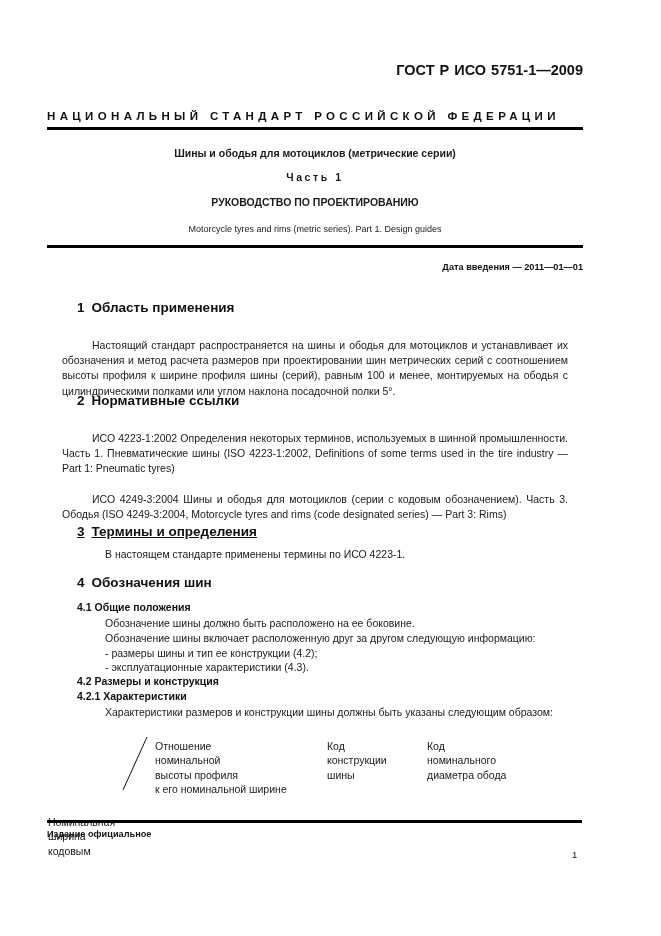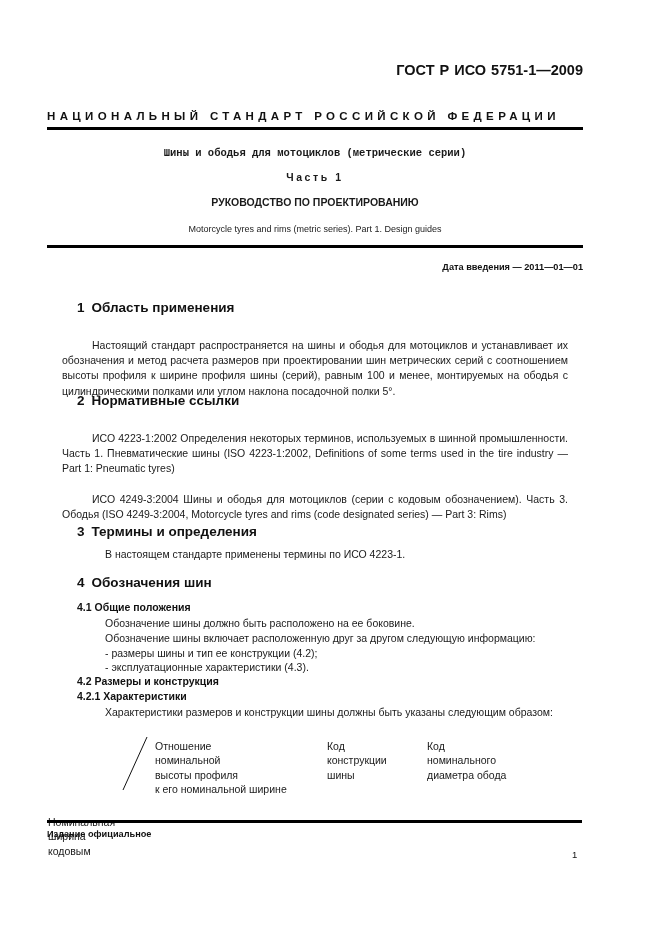--- a/index.html
+++ b/index.html
@@ -8,21 +8,21 @@
     font-family: "Liberation Sans", sans-serif; color: #1a1a1a;
   }
   .abs { position: absolute; }
   .gost-code { left: 380px; top: 62px; width: 203px; text-align: right; font-weight: bold; font-size: 14.5px; color: #111; word-spacing: 1px; }
   .nat-std { left: 47px; top: 110px; width: 536px; font-weight: bold; font-size: 11.5px; letter-spacing: 4.35px; color: #111; white-space: nowrap; }
   .rule { left: 47px; width: 536px; background: #000; }
   .rule-top { top: 127px; height: 3px; }
   .rule-mid { top: 245px; height: 3px; }
   .rule-bot { top: 820px; height: 3px; width: 535px; }
   .center { left: 47px; width: 536px; text-align: center; }
-  .title-ru { top: 147px; font-weight: bold; font-size: 10.5px; font-family: Liberation Mono, monospace; }
+  .title-ru { top: 147px; font-weight: bold; font-size: 10.5px; }
   .part { top: 171px; font-weight: bold; font-size: 10.5px; letter-spacing: 2.6px; }
   .title-sub { top: 196px; font-weight: bold; font-size: 10.5px; }
   .title-en { top: 224px; font-size: 9px; color: #222; }
   .date { left: 300px; top: 262px; width: 283px; text-align: right; font-weight: bold; font-size: 9.2px; color: #111; }
   .h1 { left: 77px; font-weight: bold; font-size: 13.5px; color: #111; }
   .h1 .num { margin-right: 7px; }
   .h2 { left: 77px; font-weight: bold; font-size: 10.5px; color: #111; }
   .para { left: 47px; width: 536px; font-size: 10.5px; line-height: 15.2px; color: #1a1a1a; text-align: justify; }
   .para p { margin: 15px; }
   .indent { text-indent: 30px; }
@@ -55,21 +55,21 @@
 </div>
 
 <div class="abs h1" style="top:393px;">
   <span class="num">2</span><span>Нормативные ссылки</span>
 </div>
 <div class="abs para" style="top:416px;">
   <p class="indent">ИСО 4223-1:2002 Определения некоторых терминов, используемых в шинной промышленности. Часть 1. Пневматические шины (ISO 4223-1:2002, Definitions of some terms used in the tire industry — Part 1: Pneumatic tyres)</p>
   <p class="indent">ИСО 4249-3:2004 Шины и ободья для мотоциклов (серии с кодовым обозначением). Часть 3. Ободья (ISO 4249-3:2004, Motorcycle tyres and rims (code designated series) — Part 3: Rims)</p>
 </div>
 
-<div class="abs h1" style="top:524px;">
+<div class="abs h1" style="top:524px;text-decoration:underline;">
   <span class="num">3</span><span>Термины и определения</span>
 </div>
 <div class="abs line" style="top:548px;">В настоящем стандарте применены термины по ИСО 4223-1.</div>
 
 <div class="abs h1" style="top:575px;">
   <span class="num">4</span><span>Обозначения шин</span>
 </div>
 <div class="abs h2" style="top:601px;">4.1  Общие положения</div>
 <div class="abs line" style="top:617px;">Обозначение шины должно быть расположено на ее боковине.</div>
 <div class="abs line" style="top:632px;">Обозначение шины включает расположенную друг за другом следующую информацию:</div>

